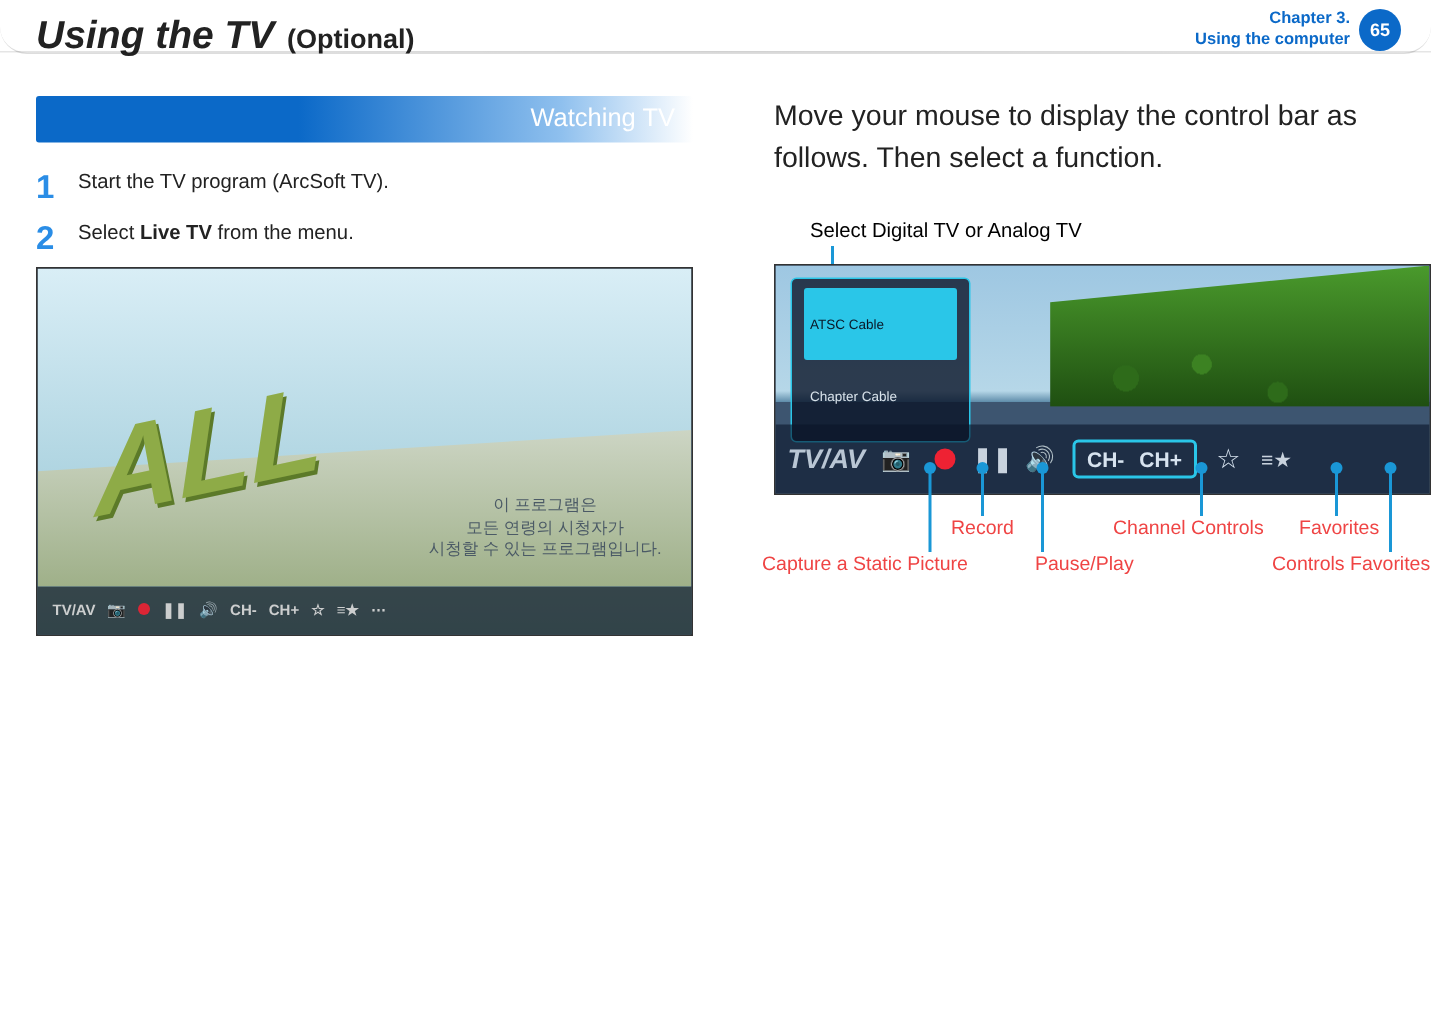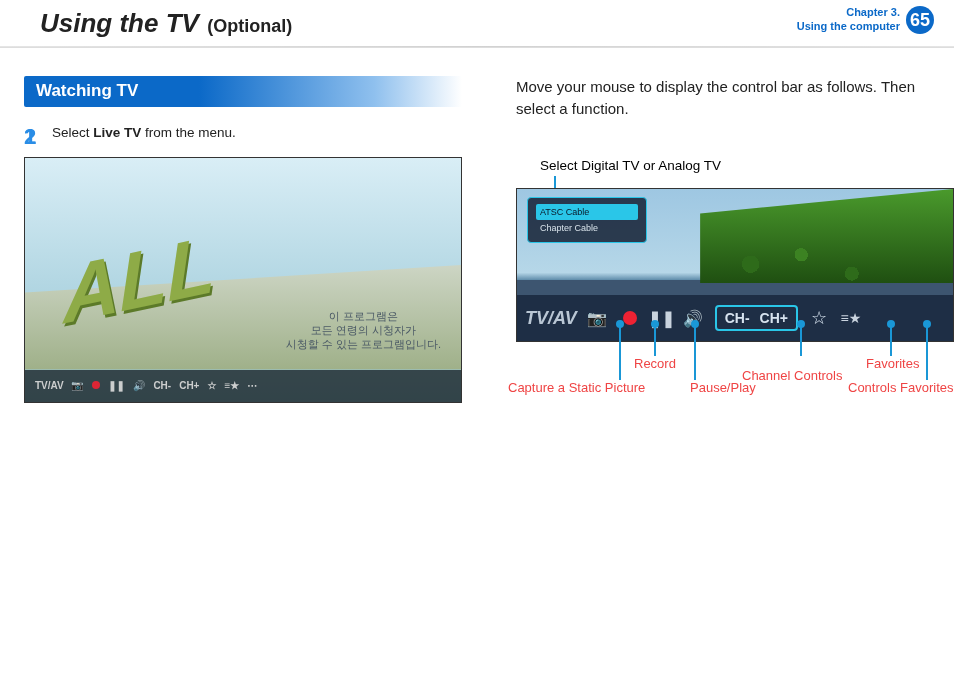--- a/index.html
+++ b/index.html
@@ -13,23 +13,24 @@
     overflow: hidden;
   }
   .page-card {
     width: 954px;
     height: 677px;
     background: #fff;
     position: relative;
   }
   .top-area {
     position: relative;
-    height: 48px;
-    padding: 8px 20px 0 40px;
+    height: 36px;
+    padding: 8px 20px 0 24px;
     border-bottom: 1px solid #ddd;
+    border-radius: 20px;
   }
   .top-border {
     position: absolute;
     bottom: 0; left: 0; width: 100%; height: 1px;
     background: linear-gradient(to right, rgba(0,0,0,.1), rgba(0,0,0,.18), rgba(0,0,0,.1));
   }
   .title-main {
     font-size: 26px;
     font-weight: 800;
     font-style: italic;
@@ -53,45 +54,46 @@
     font-size: 11px;
     line-height: 1.25;
     color: #0b69c8;
     font-weight: 700;
   }
   .page-badge {
     width: 28px; height: 28px;
     border-radius: 50%;
     background: #0b69c8;
     color: #fff;
-    font-size: 18px;
+    font-size: 12px;
     font-weight: 700;
     display: flex;
     align-items: center;
     justify-content: center;
   }
 
   .content {
     position: relative;
     padding: 28px 24px 24px 24px;
     display: flex;
     gap: 54px;
   }
   .col { position: relative; }
   .col-left { width: 438px; }
   .col-right { width: 438px; }
 
   .section-header {
     background: linear-gradient(to right, #0b69c8 0%, #0b69c8 40%, #8fc0ee 80%, #fff 100%);
     color: #fff;
-    font-weight: 700;
+    font-weight: 400;
     font-size: 17px;
     padding: 5px 12px 6px 12px;
     border-radius: 2px;
     margin-bottom: 16px;
+    text-align: right;
   }
 
   .step {
     position: relative;
     padding-left: 28px;
     margin-bottom: 14px;
     font-size: 13.5px;
     line-height: 1.45;
   }
   .step-num {
@@ -121,21 +123,21 @@
     color:#8eab47; text-shadow: 2px 3px 0 #5c7a29; transform: rotate(-12deg) skew(-10deg,0); }
   .s1-caption { position:absolute; right:20px; bottom:50px; text-align:center;
     font-size: 11px; color:#4b5a66; line-height:1.3; }
   .s1-bar { position:absolute; left:0; bottom:0; right:0; height:32px;
     background: rgba(0,0,0,.65); display:flex; align-items:center; gap:8px;
     padding:0 10px; color:#ddd; font-size:10px; font-weight:700; }
   .s1-bar .ico { opacity:.9 }
   .s1-bar .rec { width:8px;height:8px;border-radius:50%;background:#e23; display:inline-block;}
 
   .right-text {
-    font-size: 15px;
+    font-size: 19px;
     line-height: 1.45;
     margin-bottom: 32px;
   }
   .callout-label {
     position: absolute;
     font-size: 13.5px;
     color: #000;
   }
   .callout-top { left: 24px; top: 82px; }
 
@@ -156,21 +158,21 @@
       radial-gradient(circle at 40% 70%, #3c8222 4%, transparent 4%),
       radial-gradient(circle at 60% 90%, #2e6b1a 4%, transparent 4%),
       linear-gradient(#4a9a2c, #1f4f11);
     clip-path: polygon(0 26%, 100% 0, 100% 100%, 0 100%);
   }
   .s2-menu {
     position:absolute; left:10px; top:8px; width:120px;
     background: rgba(10,20,40,.8);
     border: 1px solid #2ac6e8; border-radius:4px; padding:6px 8px;
   }
-  .s2-menu-item { font-size:9px; color:#d8e2ea; padding:3px 4px; }
+  .s2-menu-item { font-size:9px; color:#d8e2ea; padding:19px 4px; }
   .s2-menu-item.hl { background:#2ac6e8; color:#0a1828; border-radius:2px; }
   .s2-bar {
     position:absolute; left:0; right:0; bottom:0; height:46px;
     background: rgba(10,20,40,.6);
     display:flex; align-items:center; padding:0 8px; gap:10px; color:#c9d3de;
   }
   .s2-tvav { font-weight:900; font-style:italic; font-size:18px; color:#b9c6d4; }
   .s2-ico { width:22px; height:22px; display:flex; align-items:center; justify-content:center; }
   .s2-rec { width:14px;height:14px;border-radius:50%;background:#e23; }
   .s2-chbox { border:2px solid #2ac6e8; border-radius:4px; padding:3px 8px; display:flex; gap:10px; font-weight:800; font-size:14px; color:#d7e3ef;}
@@ -214,20 +216,21 @@
     <div class="top-border"></div>
   </div>
 
   <div class="content">
 
     <div class="col col-left">
       <div class="section-header">Watching TV</div>
 
       <div class="step">
         <span class="step-num">1</span>
+        <span>Start the TV program (ArcSoft TV).</span>
       </div>
 
       <div class="step">
         <span class="step-num">2</span>
         <span>Select </span><b>Live TV</b><span> from the menu.</span>
       </div>
 
       <div class="screenshot1">
         <div class="s1-sky"></div>
         <div class="s1-ground"></div>
@@ -285,21 +288,21 @@
 
       <div class="leader up" style="left:103px; top:248px; height:56px;"></div>
       <div class="leader up" style="left:138px; top:248px; height:32px;"></div>
       <div class="leader up" style="left:178px; top:248px; height:56px;"></div>
       <div class="leader up" style="left:284px; top:248px; height:32px;"></div>
       <div class="leader up" style="left:374px; top:248px; height:32px;"></div>
       <div class="leader up" style="left:410px; top:248px; height:56px;"></div>
 
       <div class="callouts-bottom">
         <div class="cl" style="left:118px; top:0;">Record</div>
-        <div class="cl" style="left:226px; top:12px;">Channel Controls</div>
+        <div class="cl" style="left:226px; top:0;">Channel Controls</div>
         <div class="cl" style="left:350px; top:0;">Favorites</div>
         <div class="cl" style="left:-8px; top:24px;">Capture a Static Picture</div>
         <div class="cl" style="left:174px; top:24px;">Pause/Play</div>
         <div class="cl" style="left:332px; top:24px;">Controls Favorites</div>
       </div>
 
     </div>
   </div>
 </div>
 

